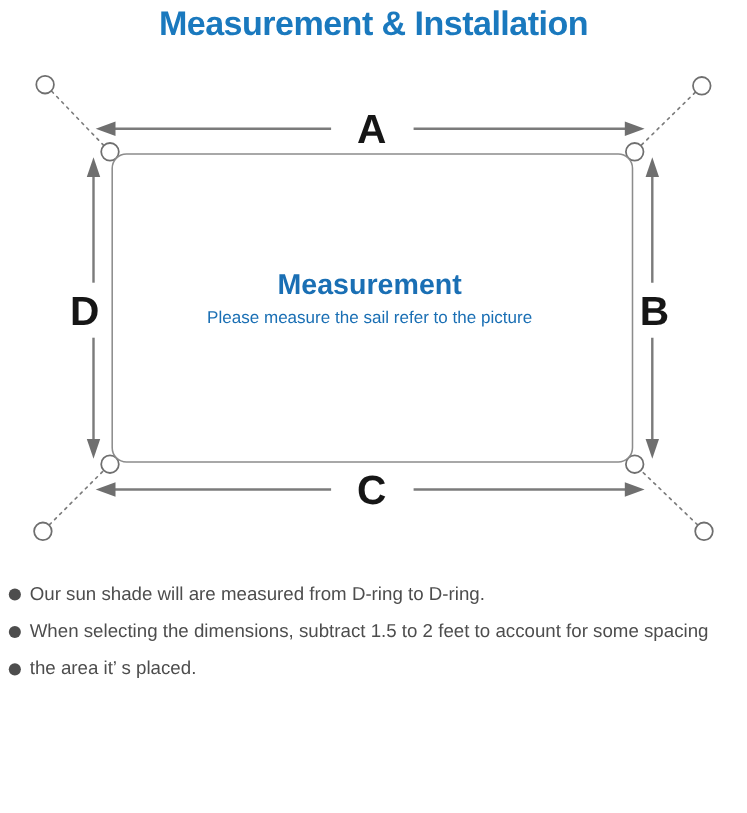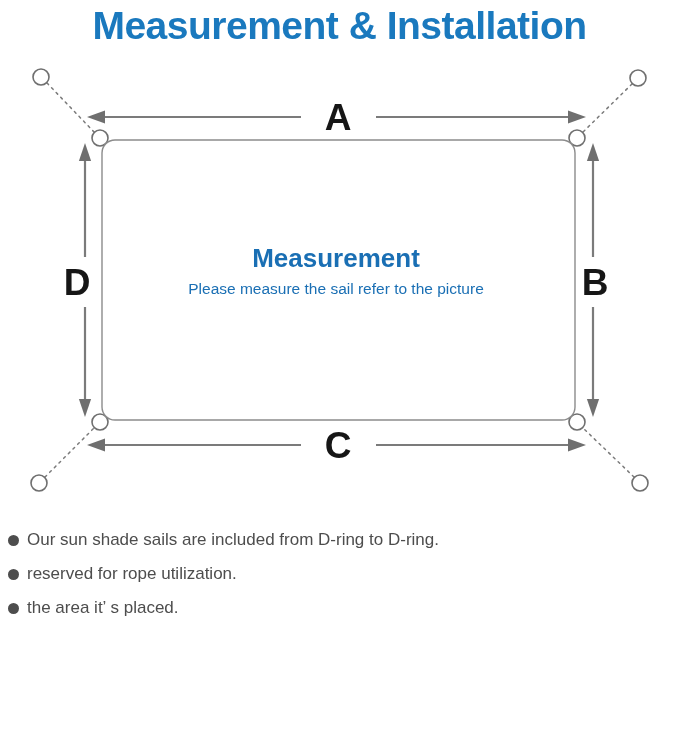--- a/index.html
+++ b/index.html
@@ -8,21 +8,21 @@
     width: 679px; height: 739px;
     position: relative;
     margin: 0 auto;
     overflow: hidden;
     font-family: "Liberation Sans", sans-serif;
   }
   .page-title {
     margin: 0;
     padding-top: 4px;
     text-align: center;
-    font-size: 39px;
+    font-size: 31px;
     font-weight: bold;
     letter-spacing: -0.5px;
     color: var(--accent-blue, #1a79be);
   }
   .diagram-wrap {
     position: absolute;
     top: 55px; left: 0;
     width: 679px; height: 460px;
   }
   svg text { font-family: "Liberation Sans", sans-serif; }
@@ -147,23 +147,23 @@
     <text class="dim-label" x="595" y="240">B</text>
 
     <text class="ctr-title" x="336" y="212">Measurement</text>
     <text class="ctr-sub" x="336" y="239">Please measure the sail refer to the picture</text>
   </svg>
 </div>
 
 <ul class="notes">
   <li class="note-item">
     <span class="bullet-dot"></span>
-    <span class="note-line">Our sun shade sails are included from D-ring to D-ring.</span>
+    <span class="note-line">Our sun shade will are measured from D-ring to D-ring.</span>
   </li>
   <li class="note-item">
     <span class="bullet-dot"></span>
-    <span class="note-line">reserved for rope utilization.</span>
+    <span class="note-line">When selecting the dimensions, subtract 1.5 to 2 feet to account for some spacing</span>
   </li>
   <li class="note-item">
     <span class="bullet-dot"></span>
     <span class="note-line">the area it’ s placed.</span>
   </li>
 </ul>
 
 </body></html>

